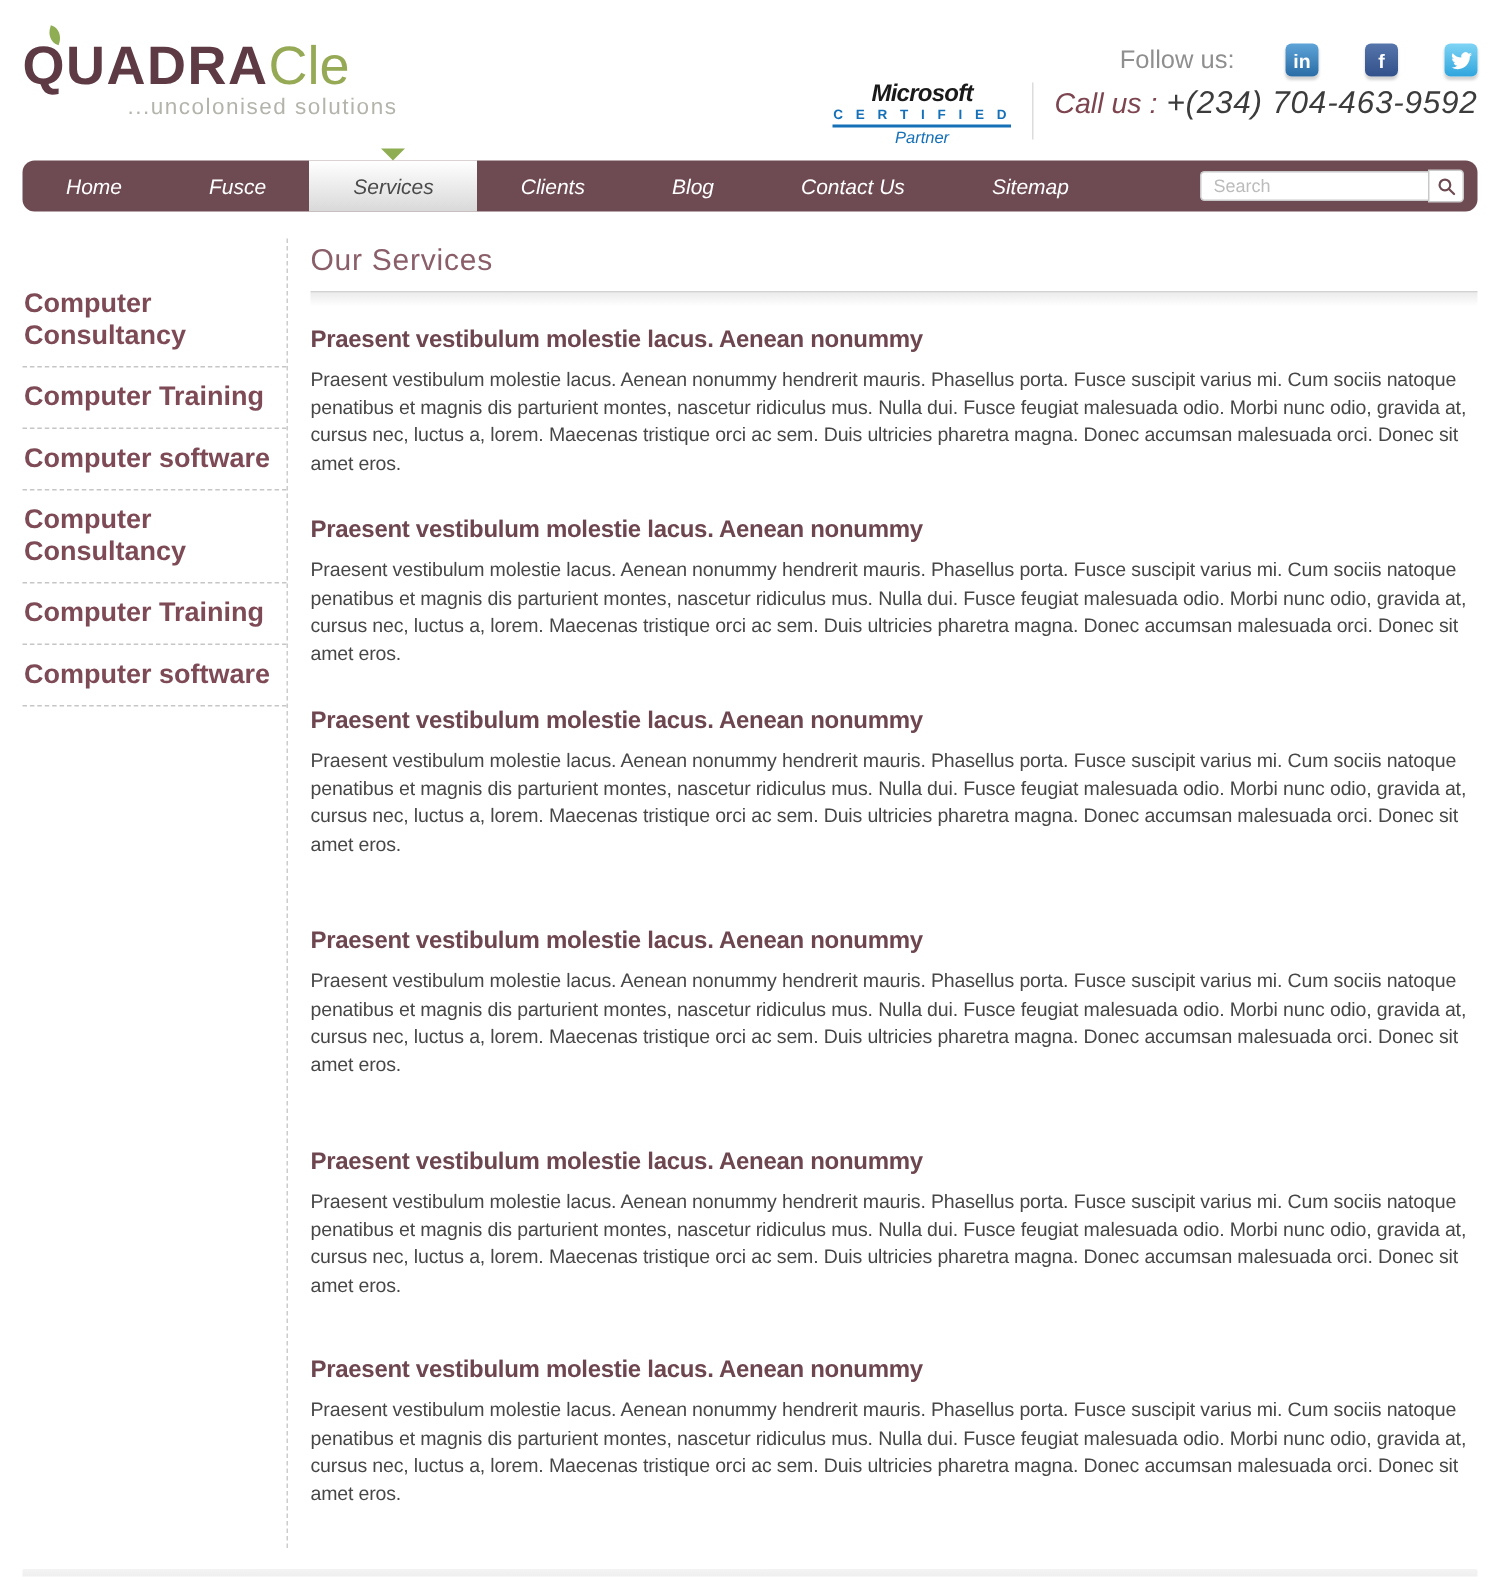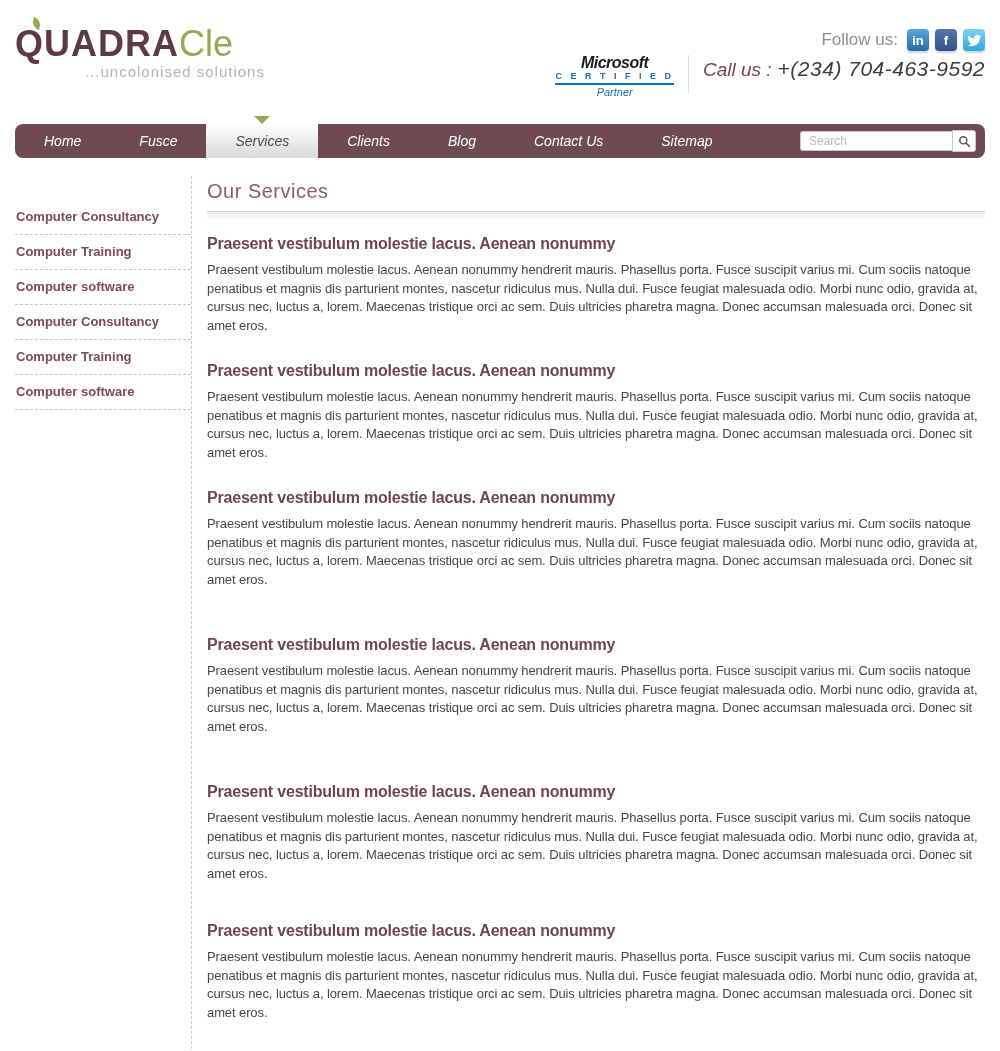--- a/index.html
+++ b/index.html
@@ -3,39 +3,39 @@
 <meta charset="utf-8">
 <style>
   * { margin:0; padding:0; box-sizing:border-box; }
   html,body { background:#ffffff; }
   body {
     width:1000px; height:1051px; margin:0 auto; position:relative;
     font-family:"Liberation Sans", sans-serif; overflow:hidden;
   }
 
   
-  .header { height:124px; padding:0 15px; position:relative; }
+  .header { height:107px; padding:0 15px; position:relative; }
 
   .logo-wrap { position:absolute; left:15px; top:26px; }
   .logo-line { position:relative; white-space:nowrap; line-height:1; }
   .logo-primary { font-size:36px; font-weight:bold; color:#5e3b44; letter-spacing:1px; }
   .logo-secondary { font-size:36px; font-weight:400; color:#96aa56; letter-spacing:0px; }
   .logo-leaf {
     position:absolute; left:17px; top:-8px; width:9px; height:11px;
     background:#8fae53; border-radius:0 90% 0 90%; transform:rotate(18deg);
   }
   .logo-tagline { font-size:15px; color:#b4b4ac; margin:1px 0 0 70px; letter-spacing:1px; }
   .reflect-box { height:14px; overflow:hidden; opacity:0.13; }
   .reflect-inner { transform:scaleY(-1); transform-origin:top; }
 
   .follow-row { position:absolute; right:15px; top:29px; display:flex; align-items:center; gap:6px; }
   .follow-label { font-size:17px; color:#8f8f8f; margin-right:3px; }
   .social-icon {
     width:22px; height:22px; border-radius:4px; display:flex; align-items:center; justify-content:center;
-    color:#fff; font-weight:bold; font-size:13px; box-shadow:0 2px 2px rgba(0,0,0,0.18); cursor:pointer;
+    color:#fff; font-weight:bold; font-size:13px; box-shadow:0 2px 2px rgba(0,0,0,0.18); cursor:pointer;margin-left:25px;
   }
   .social-linkedin { background:linear-gradient(#5ea4d8, #2a6ca5); }
   .social-facebook { background:linear-gradient(#5675ab, #32508a); }
   .social-twitter  { background:linear-gradient(#7fd4f5, #2fa5dd); }
   .social-twitter svg { width:15px; height:15px; }
 
   .contact-row { position:absolute; right:15px; top:55px; display:flex; align-items:flex-start; }
   .ms-badge { text-align:center; padding-right:14px; margin-right:14px; border-right:1px solid #dcdcdc; height:38px; }
   .ms-name { font-size:16px; font-weight:bold; font-style:italic; color:#1a1a1a; letter-spacing:-0.5px; line-height:1; }
   .ms-cert { font-size:9px; font-weight:bold; color:#1570b8; letter-spacing:3px; line-height:1.2;
@@ -72,21 +72,21 @@
   .search-btn {
     width:24px; height:22px; border:1px solid #c9c9c9; border-radius:0 3px 3px 0; background:#ffffff;
     display:flex; align-items:center; justify-content:center; cursor:pointer;
   }
   .search-btn svg { width:13px; height:13px; }
 
   
   .content { display:flex; padding:18px 15px 0 15px; align-items:stretch; }
   .sidebar { width:176px; padding-top:24px; }
   .sidebar-item {
-    display:block; font-size:13px; font-weight:bold; color:#7d4a56; text-decoration:none;
+    display:block; font-size:18px; font-weight:bold; color:#7d4a56; text-decoration:none;
     padding:9px 1px 10px 1px; border-bottom:1px dashed #c6c6c6; cursor:pointer;
   }
   .main {
     flex:1; border-left:1px dashed #cccccc; padding-left:15px; min-height:815px;
   }
   .page-title { font-size:20px; font-weight:400; color:#8a5f6a; letter-spacing:0.5px; margin:4px 0 8px 0; }
   .title-rule { border-top:1px solid #d2d2d2; height:10px; background:linear-gradient(#ebebeb, #ffffff); margin-bottom:14px; }
 
   .section { margin-bottom:27px; }
   .section.gap-lg { margin-top:47px; }

